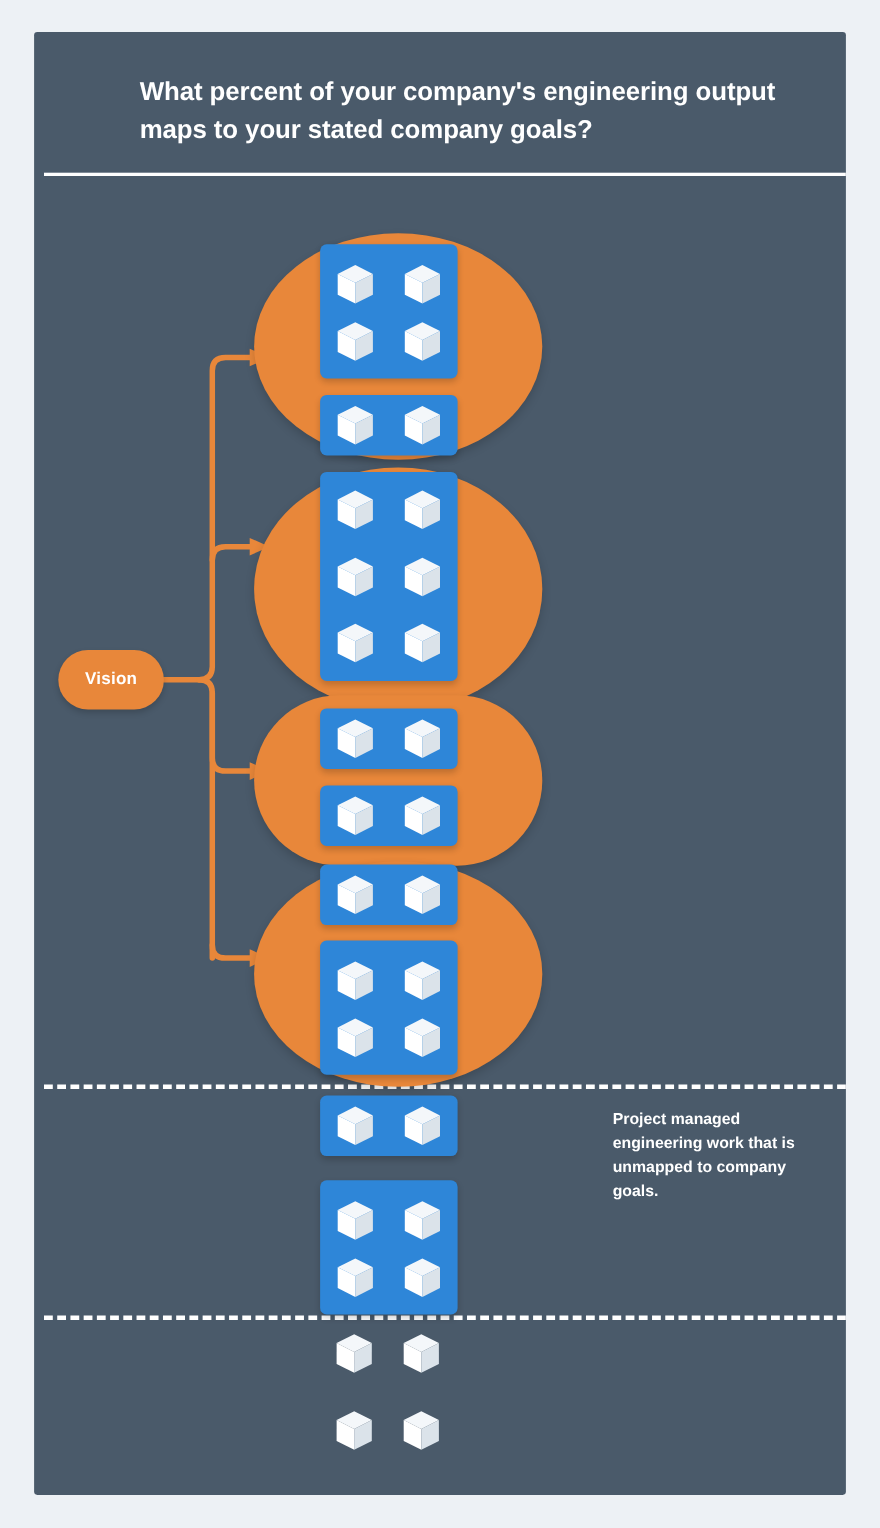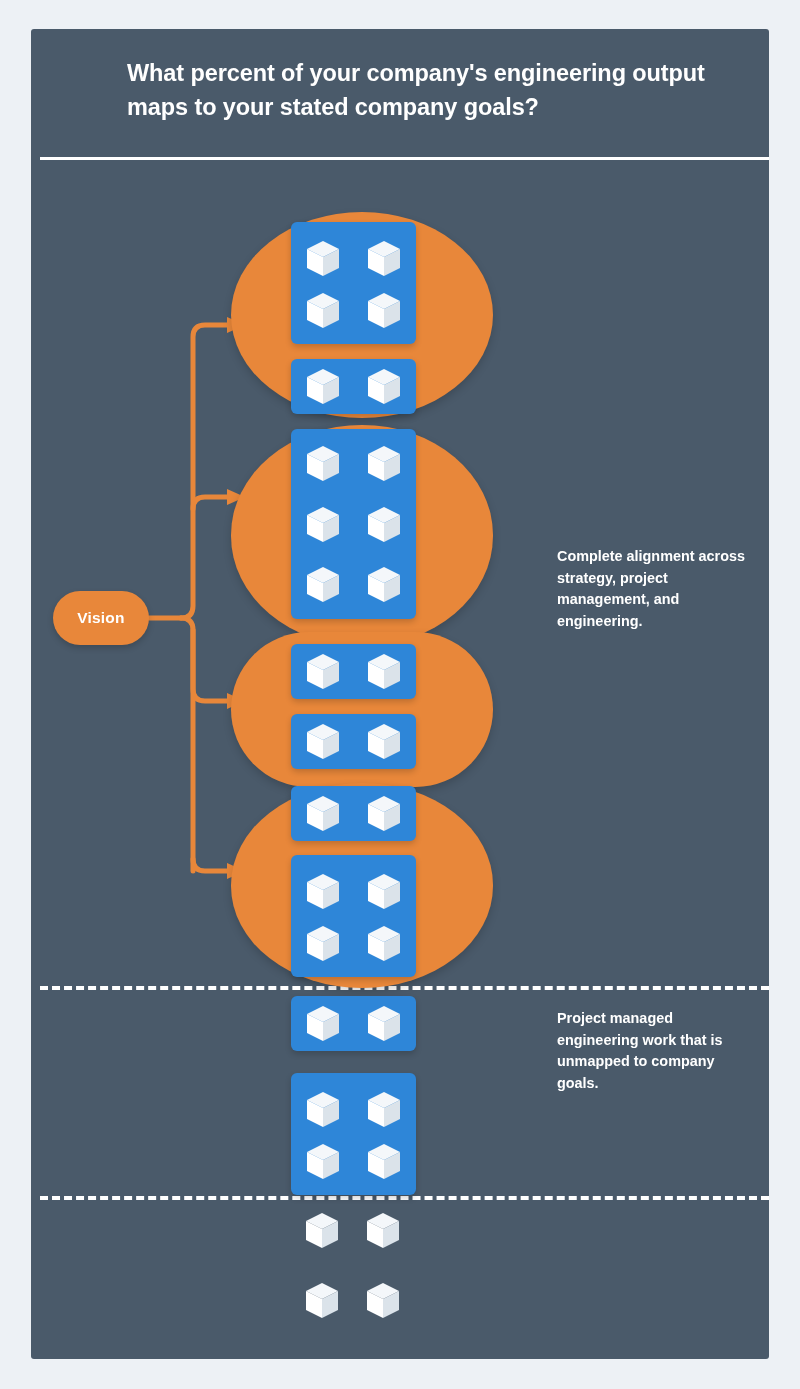--- a/index.html
+++ b/index.html
@@ -31,21 +31,21 @@
   }
 
   
   .header {
     position: absolute;
     left: 0;
     top: 0;
     width: 738px;
     height: 130px;
     box-sizing: border-box;
-    padding: 27px 60px 0 96px;
+    padding: 37px 60px 0 96px;
   }
   .header-title {
     color: #ffffff;
     font-size: 23.5px;
     font-weight: bold;
     line-height: 34px;
     letter-spacing: -0.1px;
     margin: 0;
   }
   .header-rule {
@@ -424,17 +424,16 @@
           <polygon points="18,2 34,10 18,18 2,10" fill="#f4f7fa"></polygon>
           <polygon points="2,10 18,18 18,37 2,29" fill="#ffffff"></polygon>
           <polygon points="34,10 18,18 18,37 34,29" fill="#dbe3ea"></polygon>
         </svg>
     </div>
 
     <div class="vision-pill">
       <span class="vision-label">Vision</span>
     </div>
 
-    <div class="note n1">Complete alignment across strategy, project management, and engineering.</div>
     <div class="note n2">Project managed engineering work that is unmapped to company goals.</div>
 
   </div>
 </div>
 
 </body></html>

